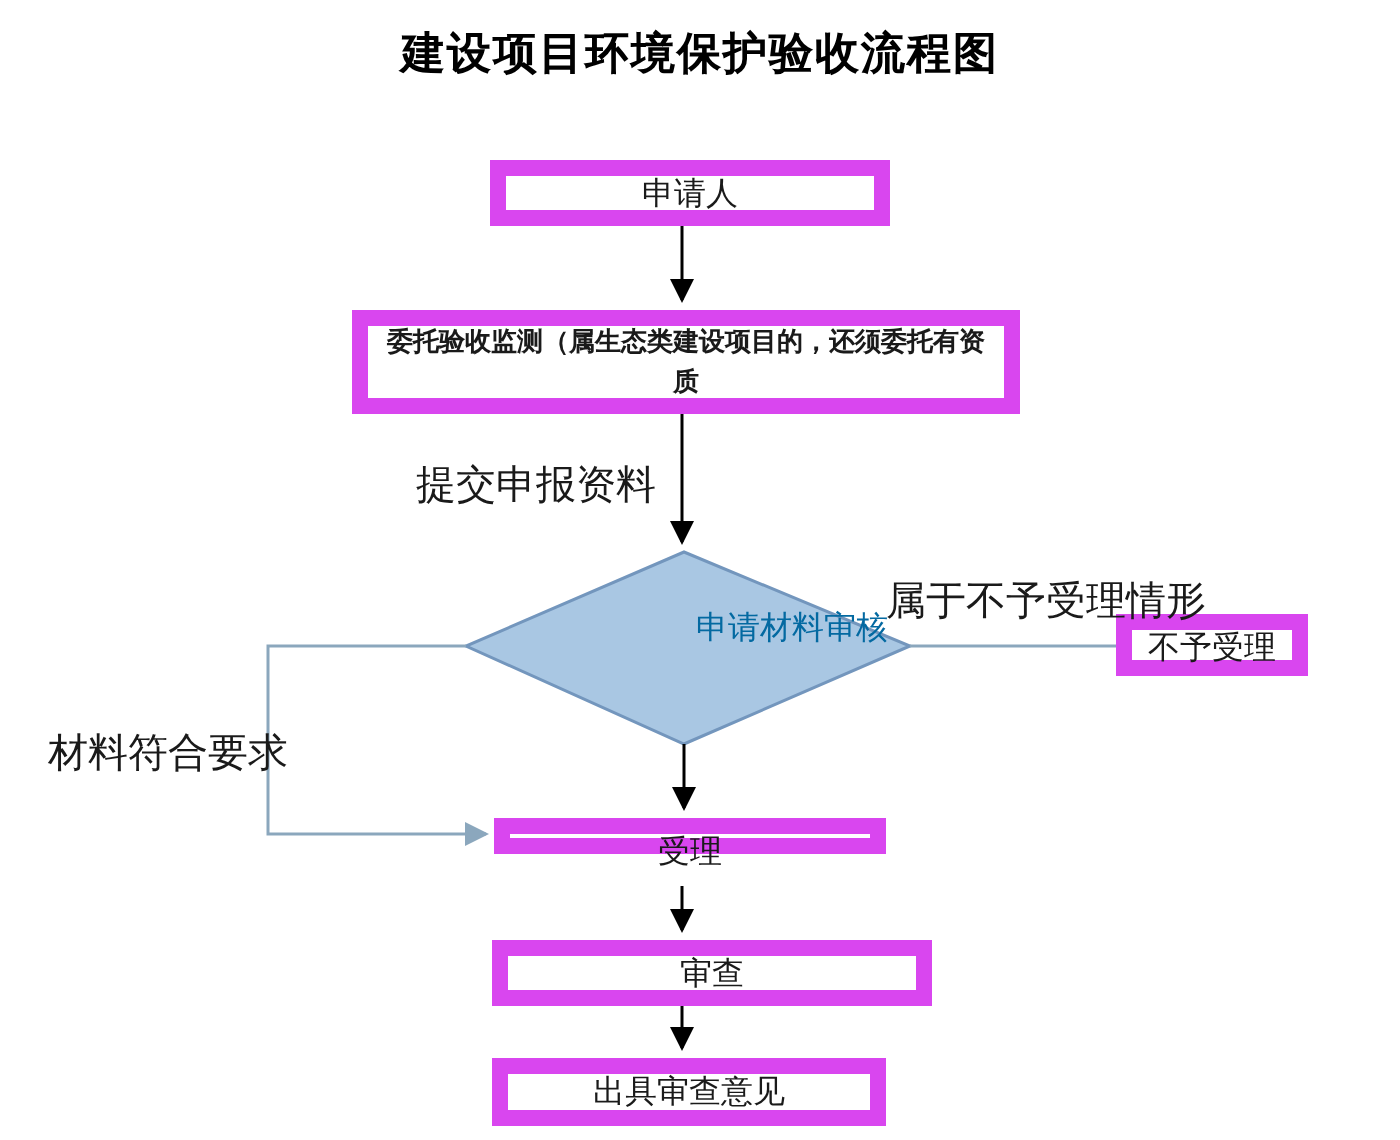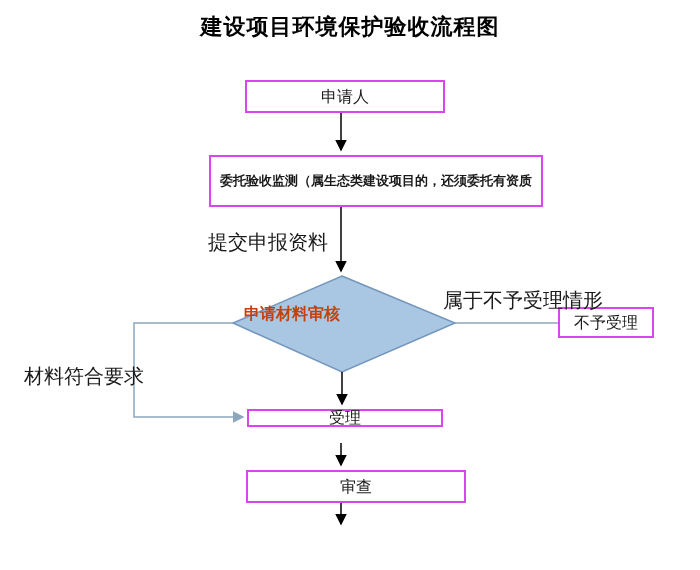--- a/index.html
+++ b/index.html
@@ -13,46 +13,45 @@
   }
   #title{
     position:absolute;left:0;top:12px;width:700px;
     text-align:center;
     font-size:22px;font-weight:bold;letter-spacing:1px;
     color:#000;
   }
   .flow-box{
     position:absolute;
     box-sizing:border-box;
-    border:2px solid #d946ef;
+    border:8px solid #d946ef;
     background:#ffffff;
-    display:flex;align-items:center;justify-content:center;
+    display:flex;justify-content:center;
     font-size:16px;
     text-align:center;
     line-height:1.2;
   }
   .flow-box.small-text{
     font-size:13px;font-weight:bold;
     flex-direction:column;
     line-height:1.55;
     padding:2px 4px;
-    margin-left:33px;
   }
   .edge-label{
     position:absolute;
     font-size:20px;
     white-space:nowrap;
     color:#1a1a1a;
   }
   .diamond-label{
     position:absolute;
     left:244px;top:304px;width:200px;
-    text-align:left;
-    font-size:16px;font-weight:bold;
-    color:#c2410c;
+    text-align:right;
+    font-size:16px;font-weight:normal;
+    color:#0369a1;
   }
   svg.connectors{
     position:absolute;left:0;top:0;
     pointer-events:none;
   }
 </style>
 </head>
 <body>
 
 <div id="canvas">
@@ -101,20 +100,23 @@
   </div>
 
   <div class="flow-box" style="left:247px;top:409px;width:196px;height:18px;">
     <span>受理</span>
   </div>
 
   <div class="flow-box" style="left:246px;top:470px;width:220px;height:33px;">
     <span>审查</span>
   </div>
 
+  <div class="flow-box" style="left:246px;top:529px;width:197px;height:34px;">
+    <span>出具审查意见</span>
+  </div>
 
   <div class="edge-label" style="left:208px;top:229px;">提交申报资料</div>
 
 
   <div class="edge-label" style="left:443px;top:287px;text-align:right;">属于不予受理情形</div>
 
   <div class="edge-label" style="left:12px;top:363px;margin-left:12px;">材料符合要求</div>
 
 </div>
 

